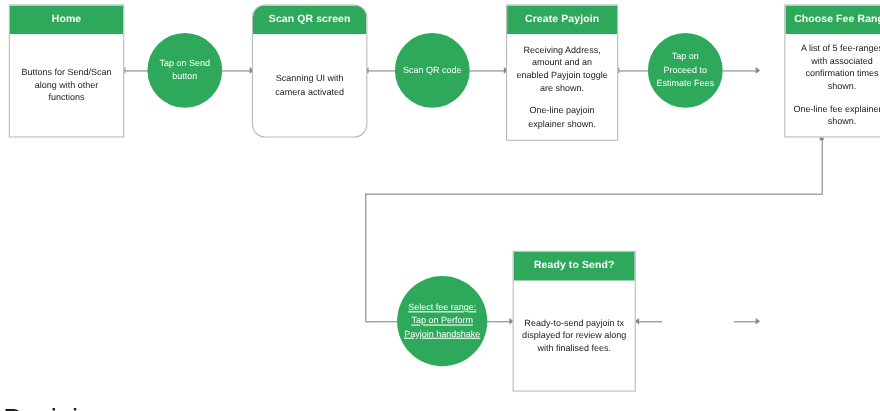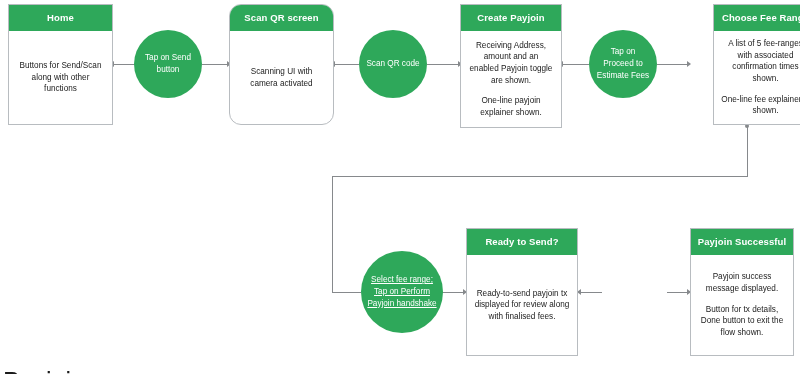--- a/index.html
+++ b/index.html
@@ -208,26 +208,19 @@
   </div>
 
   <div class="node-box" style="left:466px; top:228px; width:112px; height:128px;">
     <div class="node-head" style="height:26px;">Ready to Send?</div>
     <div class="node-body">
       <p>Ready-to-send payjoin tx displayed for review along with finalised fees.</p>
     </div>
   </div>
 
 
-  <div class="node-box" style="left:690px; top:228px; width:104px; height:128px;">
-    <div class="node-head" style="height:26px;">Payjoin Successful</div>
-    <div class="node-body">
-      <p>Payjoin success message displayed.</p>
-      <p>Button for tx details, Done button to exit the flow shown.</p>
-    </div>
-  </div>
 
   <div class="flow-title" style="left:3px; top:300px;">
     <span class="t-line">Payjoin</span>
     
   </div>
 
 </div>
 
 </body></html>

